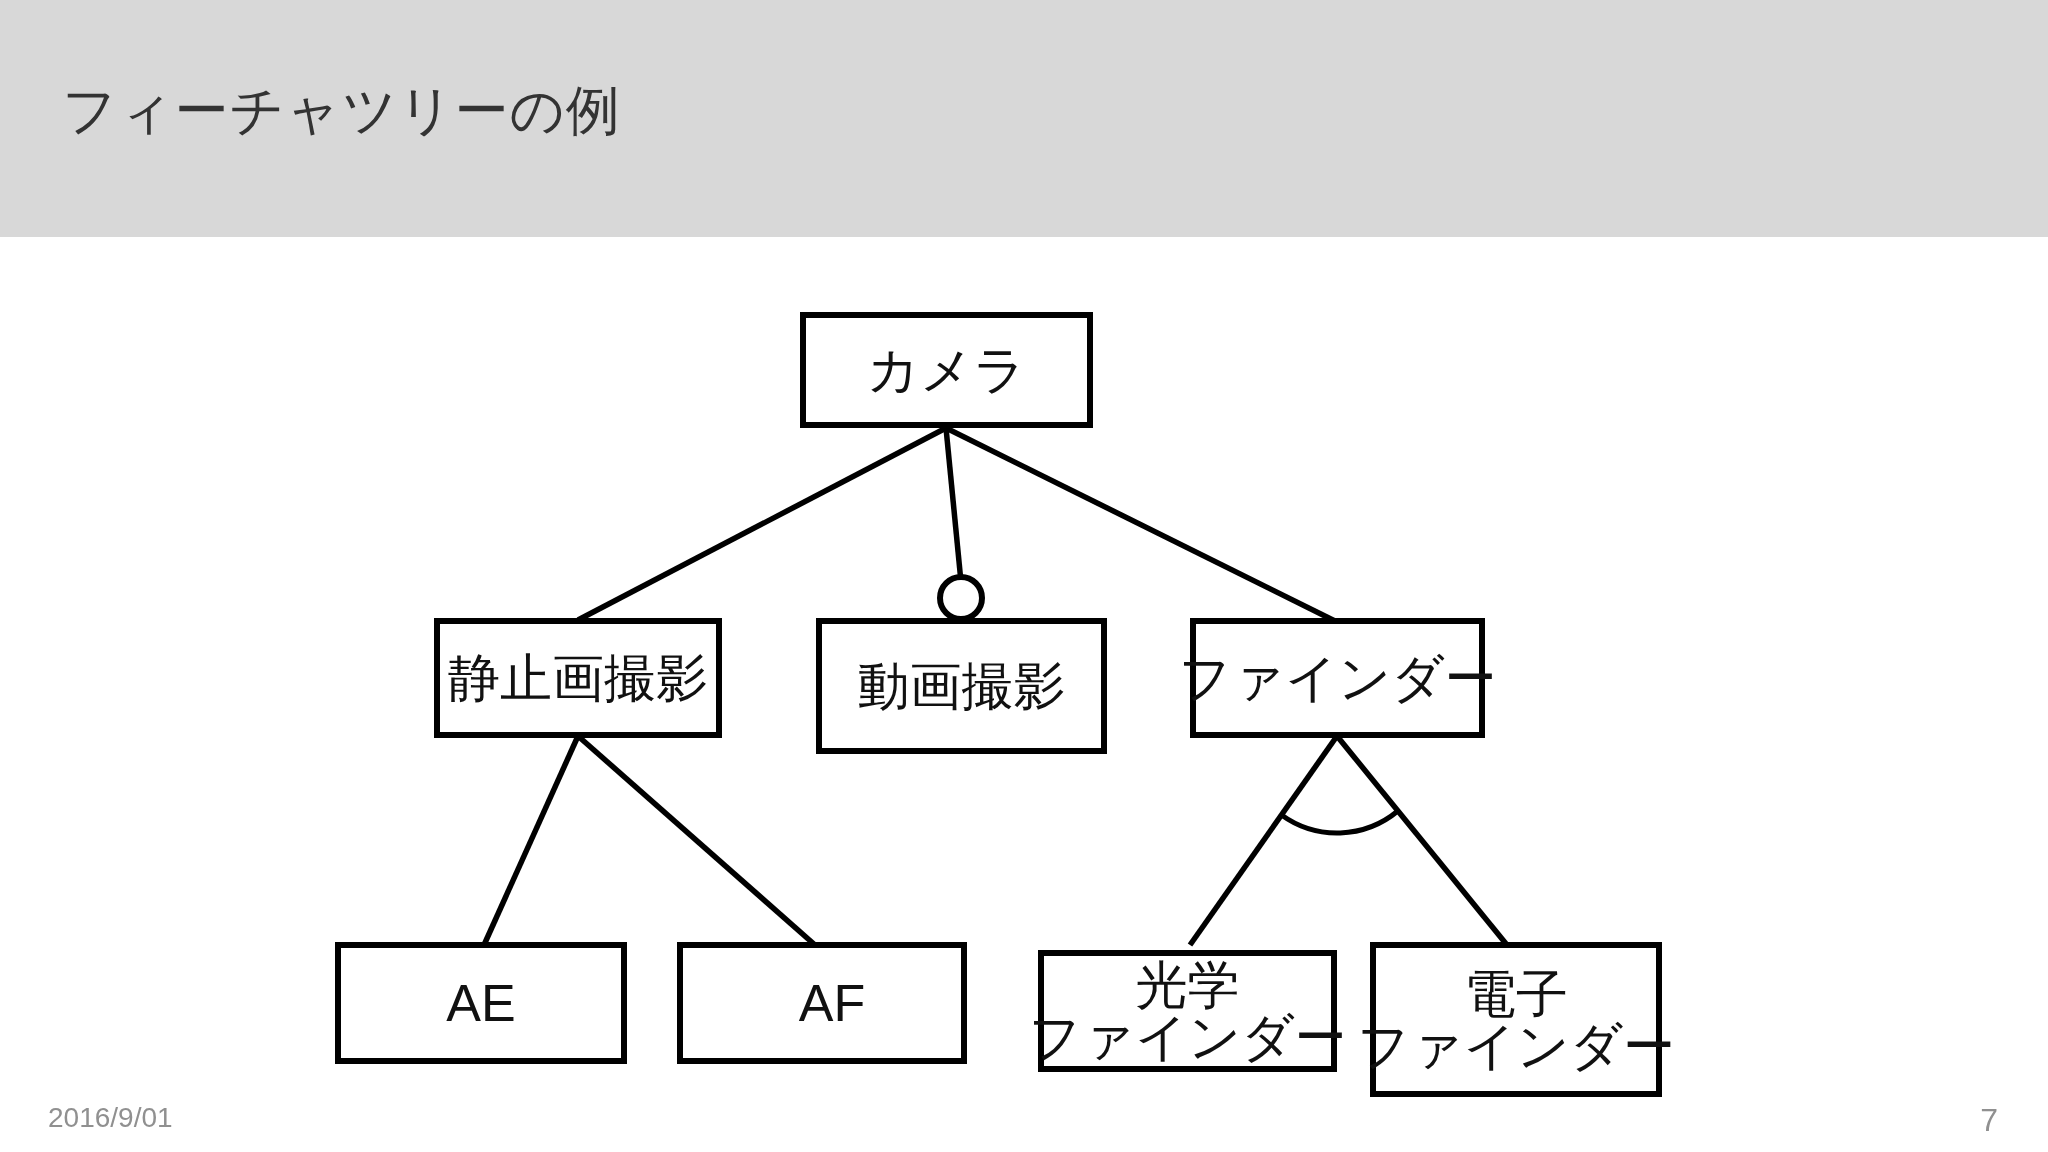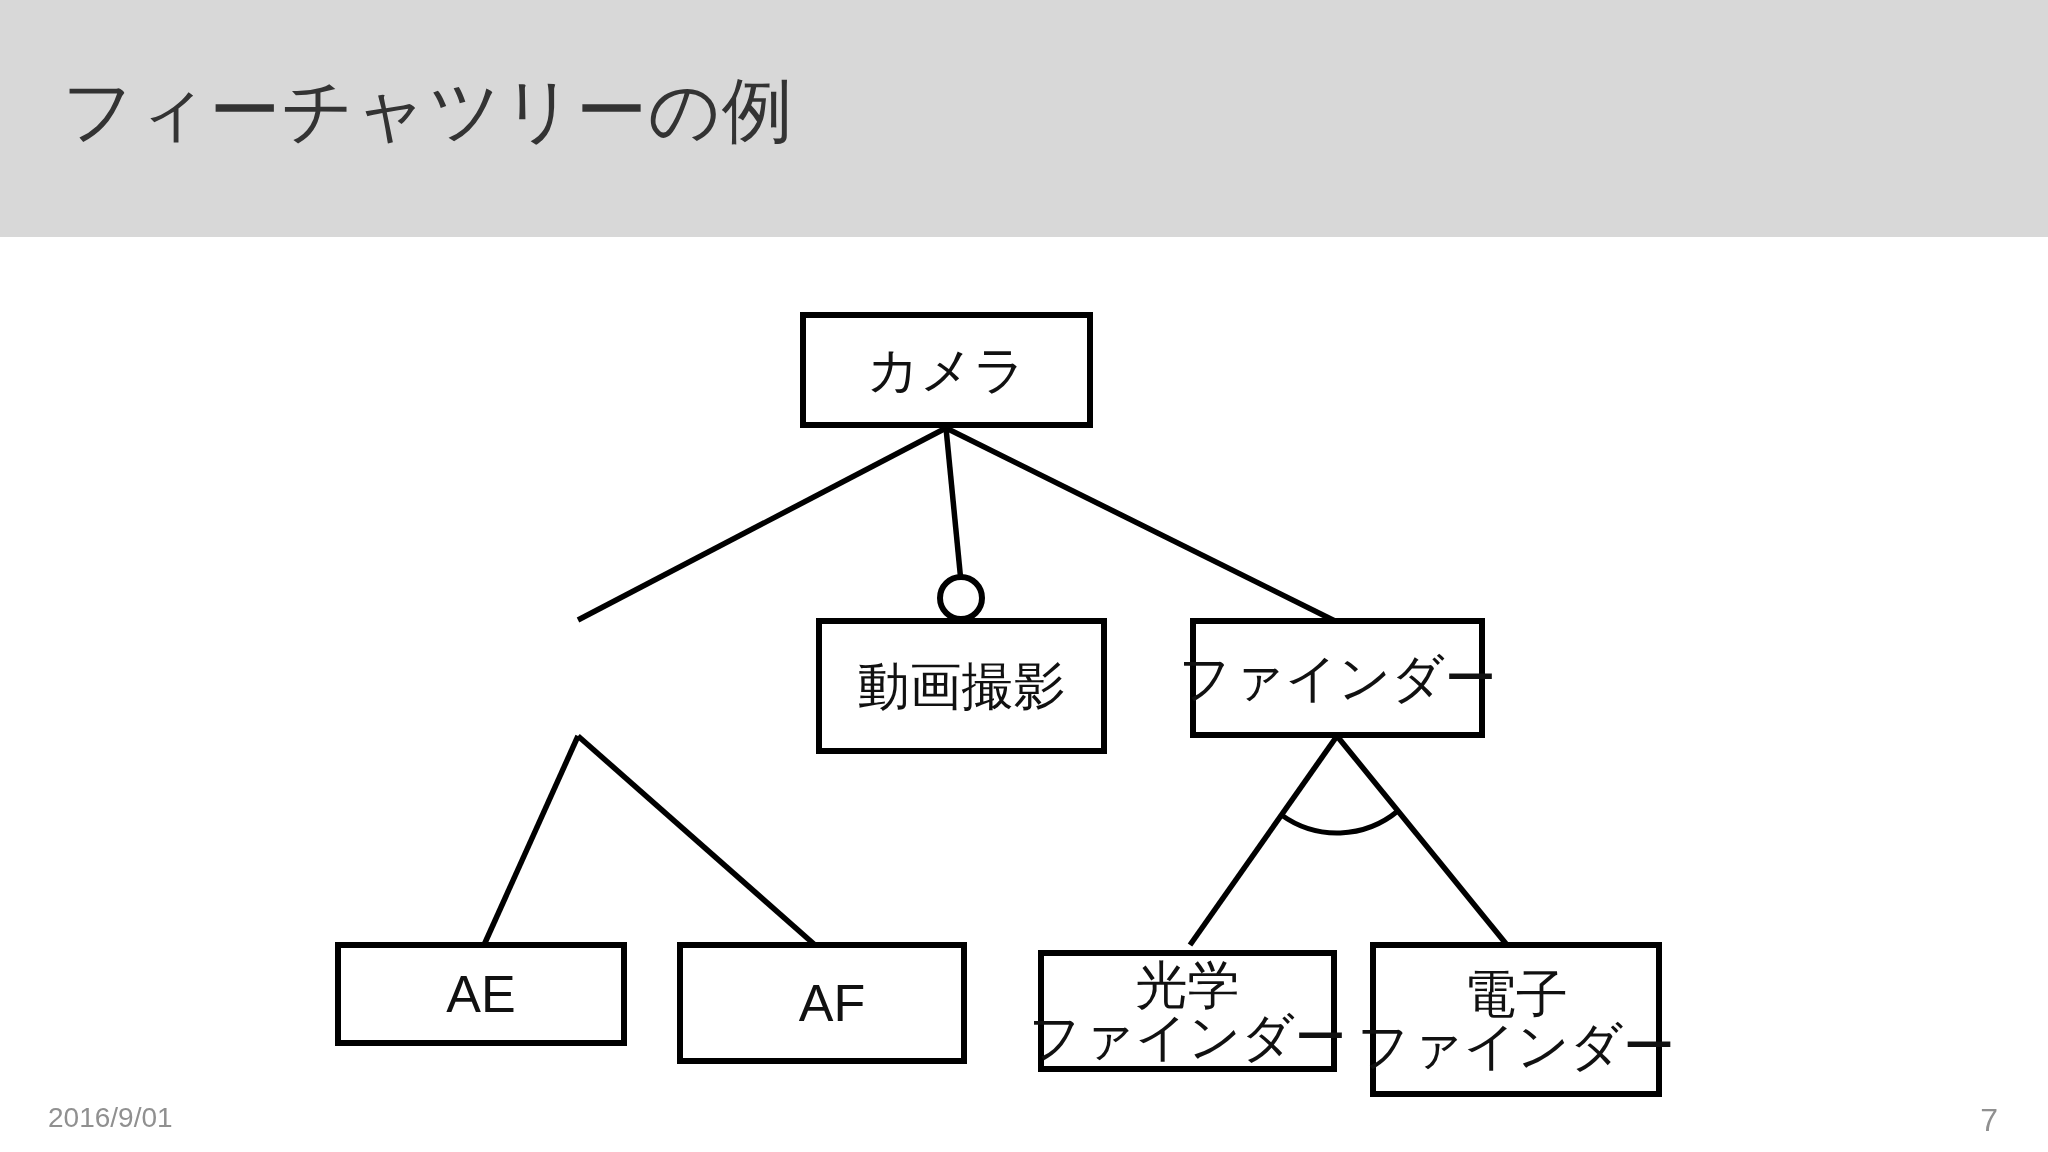--- a/index.html
+++ b/index.html
@@ -23,21 +23,21 @@
     width: 2048px;
     height: 237px;
     background: #d8d8d8;
     display: flex;
     align-items: center;
     padding-left: 62px;
     padding-bottom: 14px;
     box-sizing: border-box;
   }
   .title {
-    font-size: 71px;
+    font-size: 54px;
     font-weight: 300;
     color: #333333;
     letter-spacing: 1px;
     white-space: nowrap;
   }
   .edges {
     position: absolute;
     left: 0; top: 0;
     width: 2048px;
     height: 1152px;
@@ -94,30 +94,33 @@
     <line x1="1337" y1="736" x2="1190" y2="945" stroke="#000000" stroke-width="5.5"></line>
     <line x1="1337" y1="736" x2="1507" y2="945" stroke="#000000" stroke-width="5.5"></line>
     <circle cx="961" cy="598" r="21" fill="#ffffff" stroke="#000000" stroke-width="6"></circle>
     <path d="M 1281.5 815 A 95 95 0 0 0 1397.8 811" fill="none" stroke="#000000" stroke-width="5"></path>
   </svg>
 
   <div class="node" style="left:800px; top:312px; width:293px; height:116px;">
     <span>カメラ</span>
   </div>
 
+  <div class="node" style="left:434px; top:618px; width:288px; height:120px;">
+    <span>静止画撮影</span>
+  </div>
 
   <div class="node" style="left:816px; top:618px; width:291px; height:136px;">
     <span>動画撮影</span>
   </div>
 
   <div class="node" style="left:1190px; top:618px; width:295px; height:120px;">
     <span>ファインダー</span>
   </div>
 
-  <div class="node" style="left:335px; top:942px; width:292px; height:104px;">
+  <div class="node" style="left:335px; top:942px; width:292px; height:122px;">
     <span>AE</span>
   </div>
 
   <div class="node" style="left:677px; top:942px; width:290px; height:122px;padding-left:20px;">
     <span>AF</span>
   </div>
 
   <div class="node" style="left:1038px; top:950px; width:299px; height:122px;">
     <span>光学</span>
     <span>ファインダー</span>

